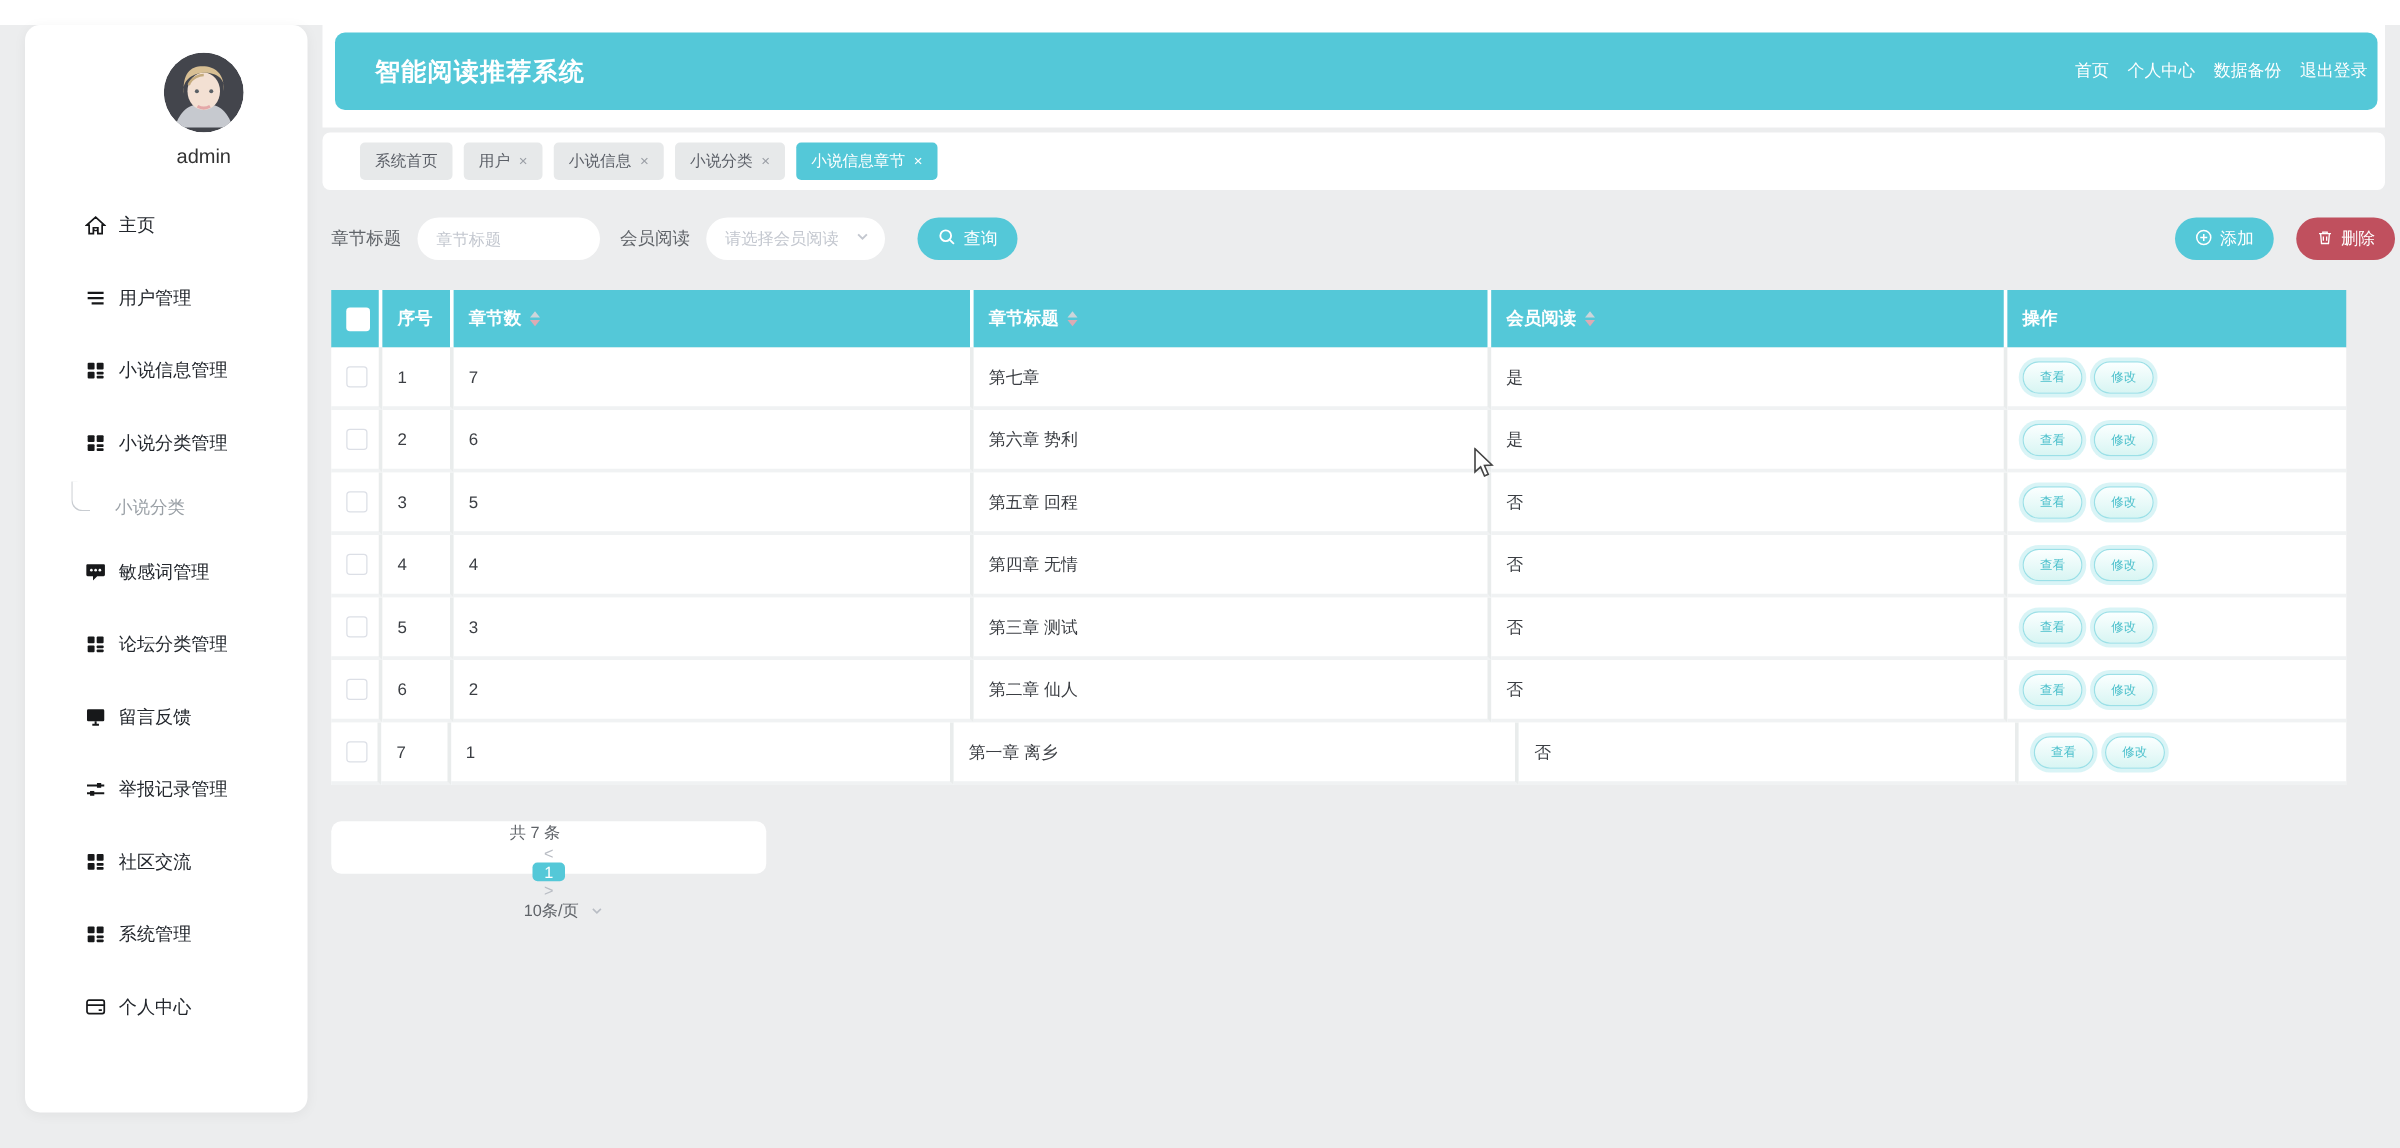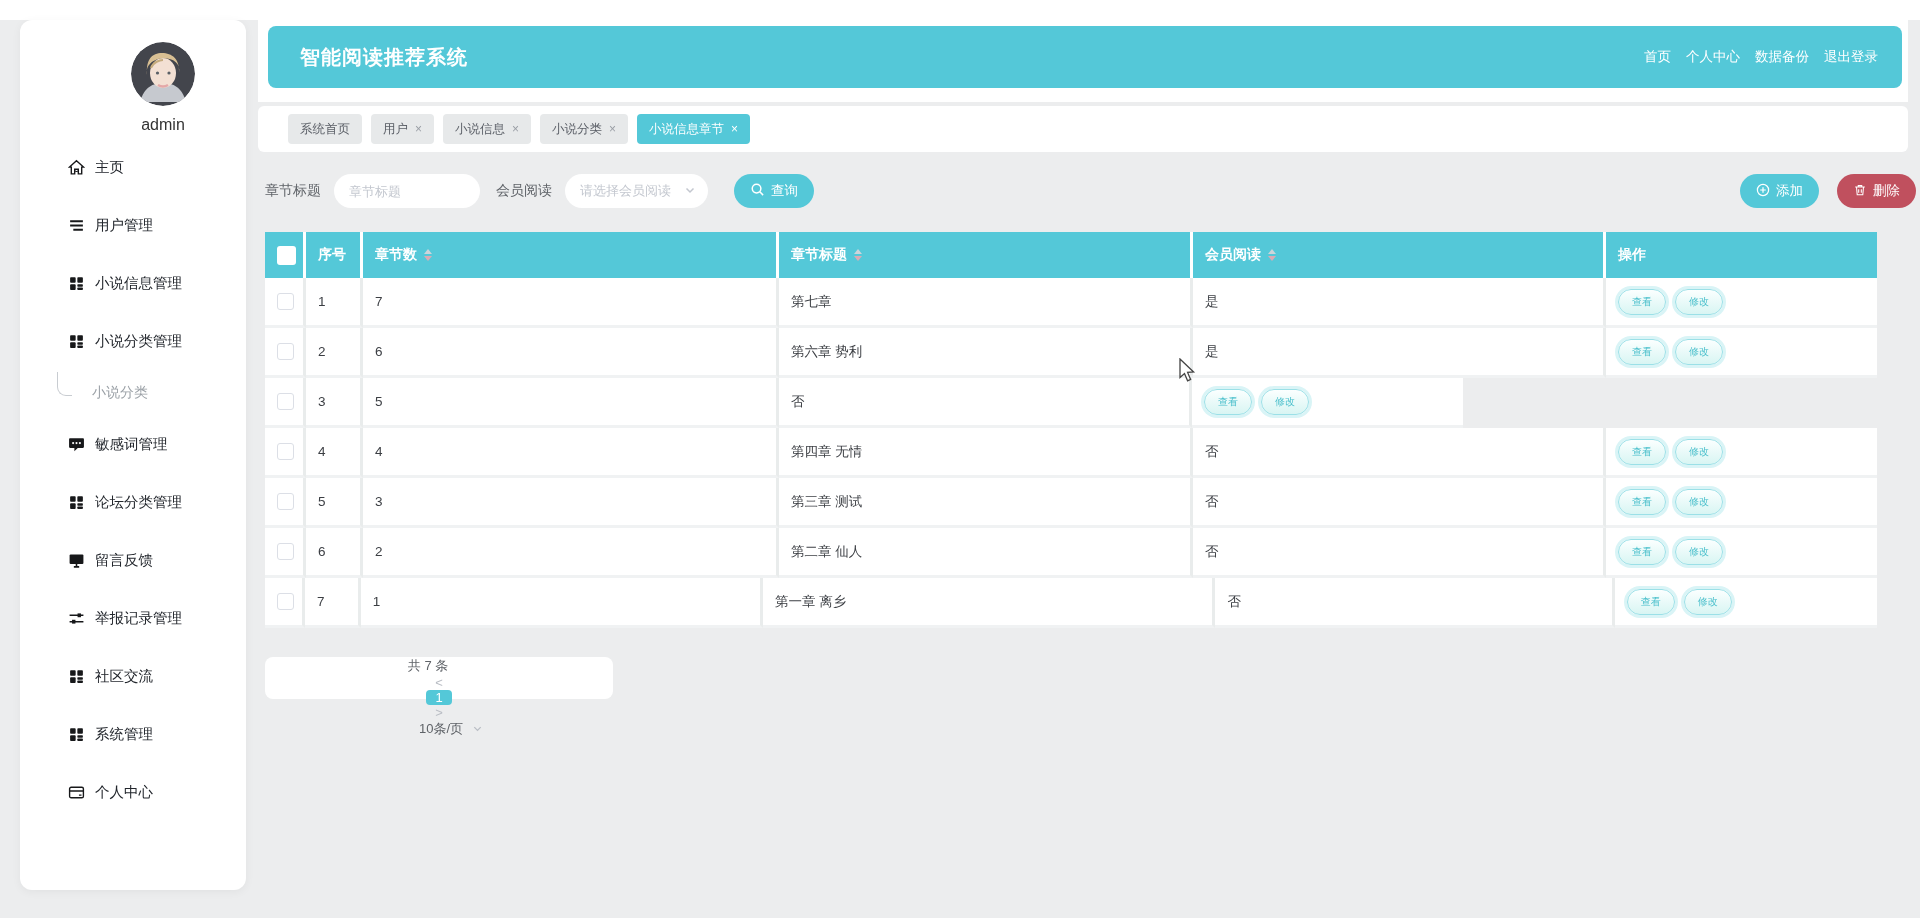--- a/index.html
+++ b/index.html
@@ -14,38 +14,38 @@
   .top-band { position:absolute; left:0; top:0; width:1920px; height:20px; background:#ffffff; }
 
   
   .sidebar {
     position:absolute; left:20px; top:20px; width:226px; height:870px;
     background:#fff; border-radius:12px; box-shadow:0 2px 10px rgba(0,0,0,.05);
   }
   .avatar-wrap { position:absolute; top:22px; left:0; width:256px; text-align:center;padding-left:30px; }
   .avatar { width:64px; height:64px; border-radius:50%; overflow:hidden; display:inline-block; }
   .username { margin-top:6px; font-size:16px; color:#333; }
-  .side-menu { position:absolute; top:118px; left:0; width:226px; }
+  .side-menu { position:absolute; top:131px; left:0; width:226px; }
   .side-item {
     display:flex; align-items:center; gap:10px; height:58px; padding-left:48px;
     font-size:14.5px; color:#22262c; cursor:pointer;
   }
   .side-item .icn { width:17px; height:17px; color:#17181a; flex:0 0 17px; display:inline-flex; }
   .side-item.sub { height:45px; padding-left:72px; color:#9aa0a6; position:relative; font-size:14px; }
   .side-item.sub .connector {
     position:absolute; left:37px; top:2px; width:15px; height:24px;
     border-left:1.5px solid #c8ccd1; border-bottom:1.5px solid #c8ccd1; border-bottom-left-radius:9px;
   }
 
   
   .header-white { position:absolute; left:258px; top:20px; width:1650px; height:82px; background:#fff; }
   .teal-bar {
     position:absolute; left:268px; top:26px; width:1634px; height:62px;
     border-radius:8px; display:flex; align-items:center; justify-content:space-between;
-    padding:0 24px 0 32px;
+    padding:0 8px 0 32px;
   }
   .app-title { color:#fff; font-size:20px; font-weight:bold; letter-spacing:1px; }
   .nav-links { display:flex; gap:15px; }
   .nav-links span { color:#fff; font-size:13.5px; cursor:pointer; }
 
   
   .tab-strip {
     position:absolute; left:258px; top:106px; width:1650px; height:46px;
     background:#fff; border-radius:6px; display:flex; align-items:center; padding-left:30px; gap:9px;
   }
@@ -398,20 +398,21 @@
           <button class="op-btn">查看</button>
           <button class="op-btn">修改</button>
         </div>
       </div>
       <div class="t-row">
         <div class="cell" style="width: 41px;">
           <span class="row-checkbox"></span>
         </div>
         <div class="cell" style="width: 57px;">3</div>
         <div class="cell" style="width: 416px;">5</div>
+        <div class="cell" style="width: 414px;">第五章 回程</div>
         <div class="cell" style="width: 413px;">否</div>
         <div class="cell" style="width: 271px;">
           <button class="op-btn">查看</button>
           <button class="op-btn">修改</button>
         </div>
       </div>
       <div class="t-row">
         <div class="cell" style="width: 41px;">
           <span class="row-checkbox"></span>
         </div>

